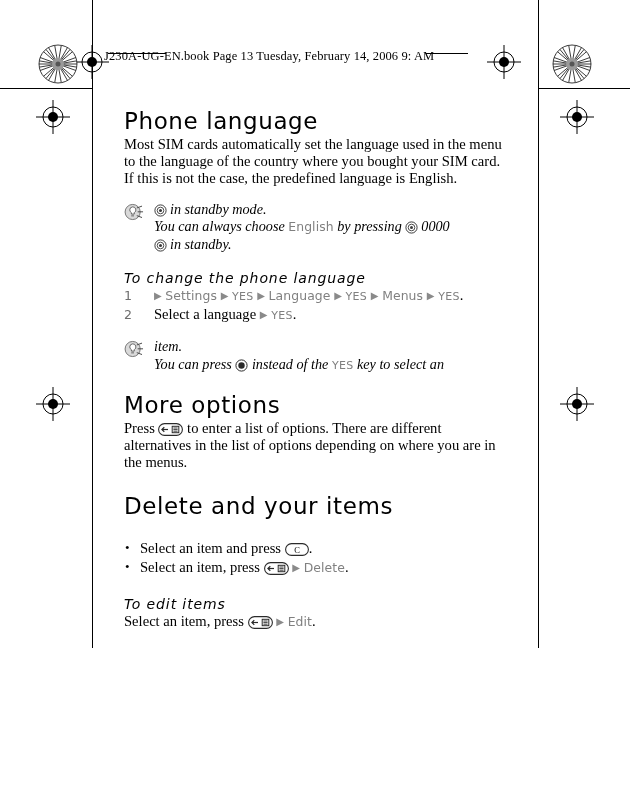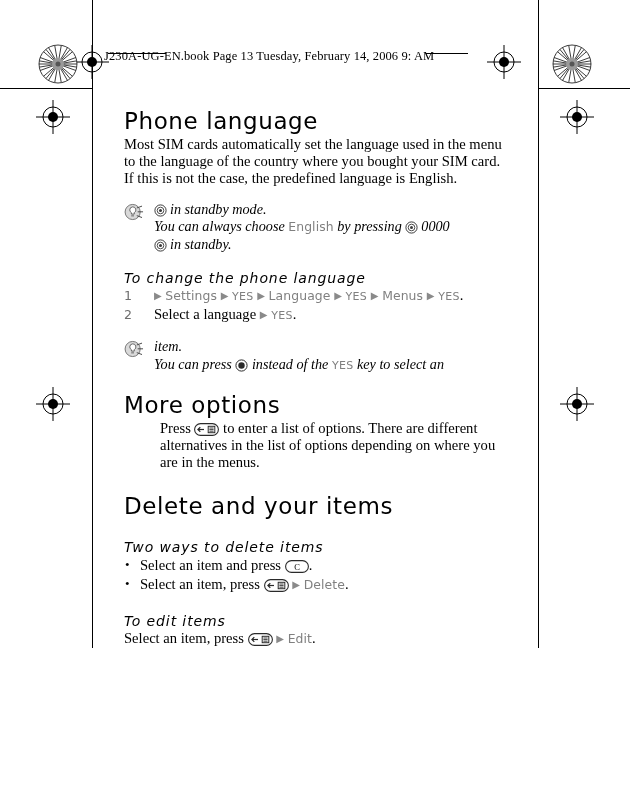--- a/index.html
+++ b/index.html
@@ -479,37 +479,36 @@
       <div>item.</div>
       <div>
         <span>You can press </span><svg class="key" width="13" height="13" viewBox="0 0 13 13">
             <circle cx="6.5" cy="6.5" r="5.6" fill="none" stroke="#2a2a2a" stroke-width="1"></circle>
             <circle cx="6.5" cy="6.5" r="3.2" fill="#2a2a2a"></circle>
           </svg><span> instead of the </span><span class="ui small">YES</span><span> key to select an</span>
       </div>
     </div>
 
     <h1 class="chapter">More options</h1>
-    <p class="body" style="margin-bottom:22px;margin-left:36px;">
+    <p class="body" style="margin-bottom:22px;">
       <span>Press </span><svg class="key" width="25" height="13" viewBox="0 0 25 13">
           <rect x="0.6" y="0.6" width="23.8" height="11.8" rx="5.9" fill="#ffffff" stroke="#2a2a2a" stroke-width="1.1"></rect>
           <path d="M4 6.5h6" stroke="#2a2a2a" stroke-width="1.2"></path>
           <path d="M6.3 4.2 3.9 6.5l2.4 2.3" fill="none" stroke="#2a2a2a" stroke-width="1.2"></path>
           <rect x="14.2" y="3.3" width="6.6" height="6.4" fill="none" stroke="#2a2a2a" stroke-width="1"></rect>
           <g stroke="#2a2a2a" stroke-width="0.9">
             <line x1="15.4" y1="5" x2="19.6" y2="5"></line>
             <line x1="15.4" y1="6.6" x2="19.6" y2="6.6"></line>
             <line x1="15.4" y1="8.2" x2="19.6" y2="8.2"></line>
           </g>
         </svg><span> to enter a list of options. There are different alternatives in the list of options depending on where you are in the menus.</span>
     </p>
 
     <h1 class="chapter" style="margin-bottom:20px;">Delete and your items</h1>
 
-    <h2 class="sub">Two ways to delete items</h2>
     <ul class="bullets" style="margin-bottom:19px;">
       <li>
         <span class="dot">•</span><span>Select an item and press </span><svg class="key" width="24" height="13" viewBox="0 0 24 13">
             <rect x="0.6" y="0.6" width="22.8" height="11.8" rx="5.9" fill="#ffffff" stroke="#2a2a2a" stroke-width="1.1"></rect>
             <text x="12" y="9.6" font-family="Liberation Serif, serif" font-size="8.5" text-anchor="middle" fill="#000">C</text>
           </svg><span>.</span>
       </li>
       <li>
         <span class="dot">•</span><span>Select an item, press </span><svg class="key" width="25" height="13" viewBox="0 0 25 13">
             <rect x="0.6" y="0.6" width="23.8" height="11.8" rx="5.9" fill="#ffffff" stroke="#2a2a2a" stroke-width="1.1"></rect>

